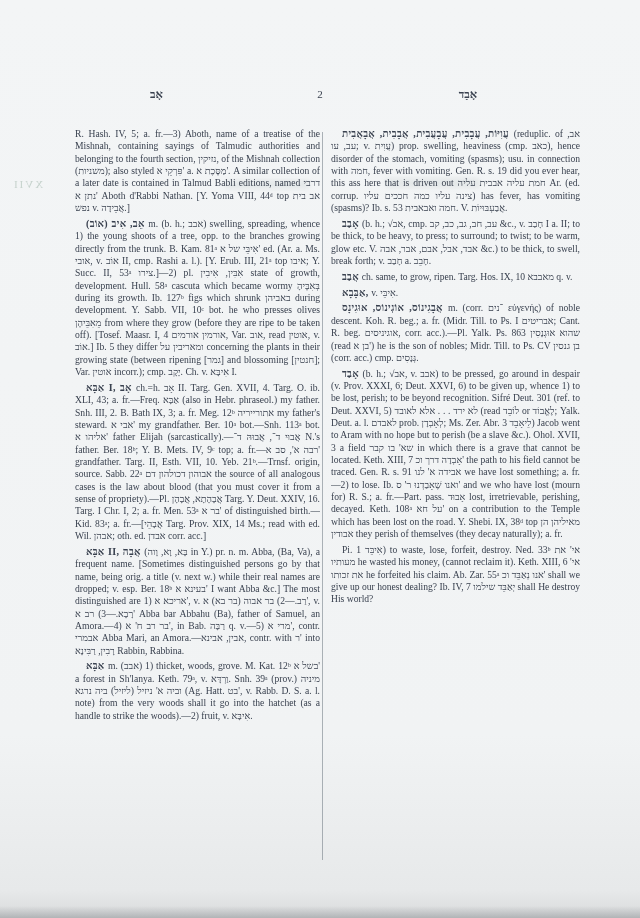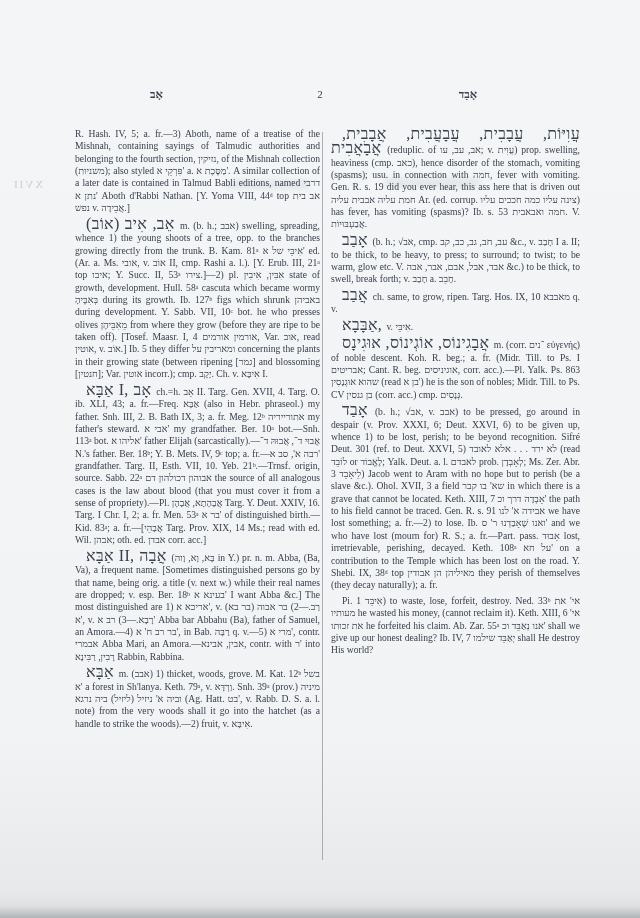--- a/index.html
+++ b/index.html
@@ -19,21 +19,21 @@
   .smudge{position:absolute;background:rgba(150,165,160,.14);filter:blur(2px);border-radius:4px;}
   .smudge-a{top:92px;left:225px;width:85px;height:9px;}
   .smudge-b{top:90px;left:385px;width:95px;height:10px;}
   .divider{position:absolute;left:322px;top:132px;width:1px;height:728px;background:rgba(110,120,130,.55);}
   .column{position:absolute;top:128px;height:740px;overflow:hidden;
     font-size:9.6px;line-height:12.35px;text-align:justify;}
   .col-left{left:75px;width:245px;}
   .col-right{left:331px;width:249px;}
   .entry{margin:0 0 3.5px 0;text-indent:11px;}
   .entry.no-indent{text-indent:0;}
-  .headword{font-weight:normal;font-size:16px;letter-spacing:.3px;}
+  .headword{font-weight:bold;font-size:10px;letter-spacing:.3px;}
   .footer-shade{position:absolute;left:0;top:906px;width:640px;height:12px;
     background:linear-gradient(180deg,rgba(120,124,128,.0),rgba(105,110,115,.35));}
 </style>
 </head>
 <body>
 
 <div class="page">
 
   <div class="header">
     <span class="bleed bleed-a">XVII</span>

